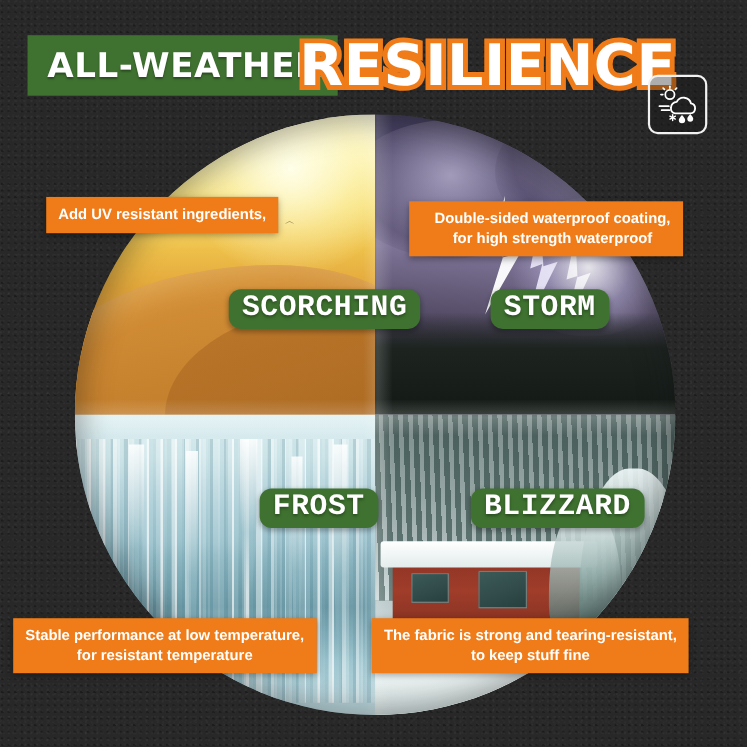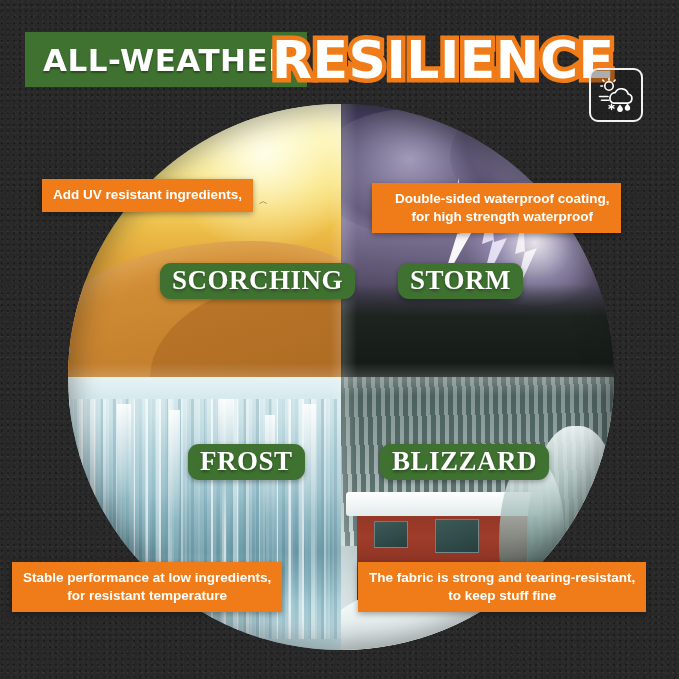--- a/index.html
+++ b/index.html
@@ -255,28 +255,29 @@
     pointer-events: none;
   }
 
   
   .qlabel {
     position: absolute;
     background: #3f7230;
     border-radius: 11px;
     padding: 3px 12px 5px;
     color: #ffffff;
-    font-family: Liberation Serif, serif;
+    font-family: Liberation Mono, monospace;
     font-weight: bold;
     font-size: 27px;
     letter-spacing: 0.5px;
     line-height: 1.05;
     white-space: nowrap;
     text-shadow: 0 2px 3px rgba(0,0,0,.35);
     box-shadow: 0 2px 5px rgba(0,0,0,.30);
+    margin-left: 48px;
   }
   #label-scorching { left: 160px; top: 263px; }
   #label-storm     { left: 398px; top: 263px; }
   #label-frost     { left: 188px; top: 444px; }
   #label-blizzard  { left: 380px; top: 444px; }
 
   
   .callout {
     position: absolute;
     background: #ef7c18;
@@ -285,21 +286,21 @@
     font-weight: bold;
     line-height: 1.30;
     padding: 7px 11px 8px;
     text-align: center;
     box-shadow: 0 2px 6px rgba(0,0,0,.35);
     white-space: nowrap;
   }
   #callout-tl { left: 42px;  top: 179px; text-align: left; }
   #callout-tr { left: 372px; top: 183px; padding-left: 23px; }
   #callout-bl { left: 12px;  top: 562px; }
-  #callout-br { left: 358px; top: 562px; }
+  #callout-br { left: 338px; top: 562px; }
   .callout .l1, .callout .l2 { display: block; }
 </style>
 </head>
 <body>
 
 <div id="canvas">
 
   <div id="header">
 
     <div class="hdr-green">
@@ -399,21 +400,21 @@
   <div class="callout" id="callout-tl">
     <span class="l1">Add UV resistant ingredients,</span>
   </div>
 
   <div class="callout" id="callout-tr">
     <span class="l1">Double-sided waterproof coating,</span>
     <span class="l2">for high strength waterproof</span>
   </div>
 
   <div class="callout" id="callout-bl">
-    <span class="l1">Stable performance at low ingredients,</span>
+    <span class="l1">Stable performance at low temperature,</span>
     <span class="l2">for resistant temperature</span>
   </div>
 
   <div class="callout" id="callout-br">
     <span class="l1">The fabric is strong and tearing-resistant,</span>
     <span class="l2">to keep stuff fine</span>
   </div>
 
 </div>
 

